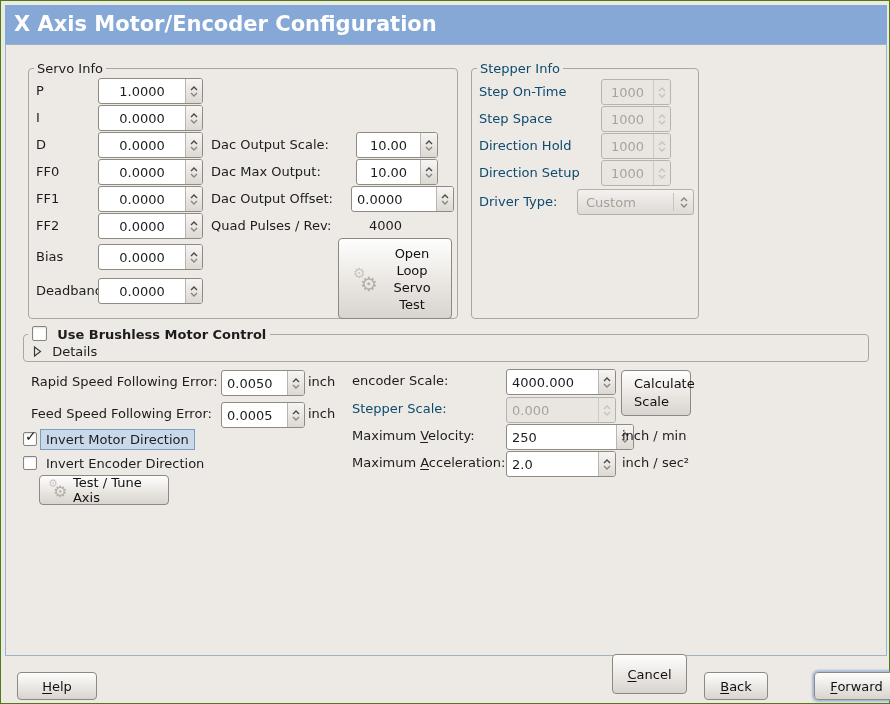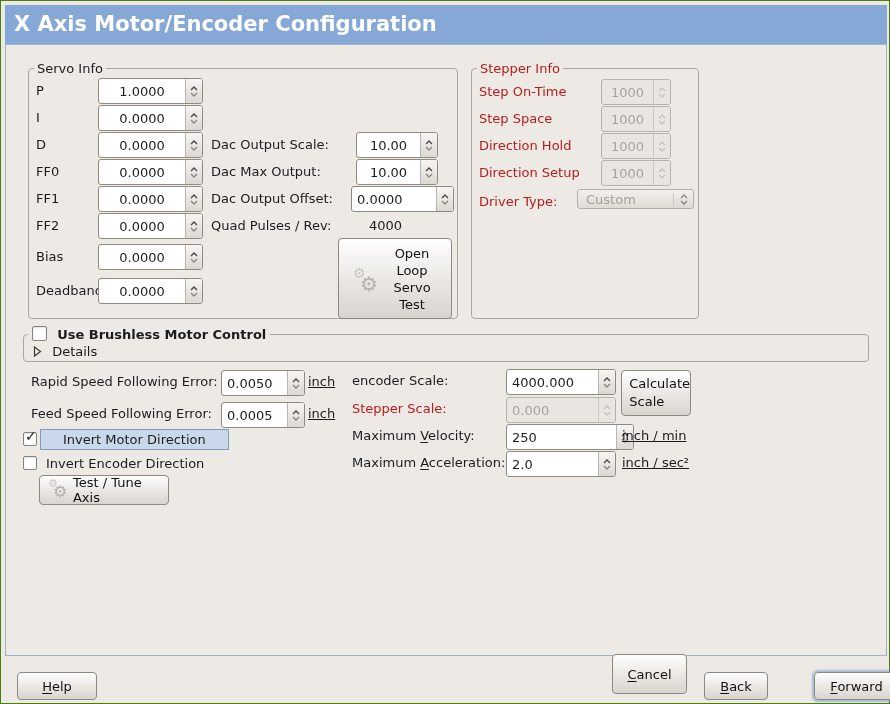--- a/index.html
+++ b/index.html
@@ -13,21 +13,21 @@
   .window { position:absolute; inset:0; border:1px solid #4d7c0f; box-sizing:border-box; }
   .titlebar {
     position:absolute; left:4px; top:4px; width:882px; height:39px;
     background:#85a8d6; color:#ffffff; font-weight:bold; font-size:21px;
     line-height:39px; padding-left:9px; box-sizing:border-box;
   }
   .panel { position:absolute; left:4px; top:43px; width:882px; height:612px; border:1px solid #9db3ca; box-sizing:border-box; }
   .frame { position:absolute; border:1px solid #aba79f; border-radius:4px; box-sizing:border-box; }
   .frame-label { position:absolute; background:#edeae6; padding:0 3px; line-height:15px; white-space:nowrap; }
   .lbl { position:absolute; line-height:16px; white-space:nowrap; }
-  .dim { color:#b91c1c; }
+  .dim { color:#0c4a6e; }
   .bold { font-weight:bold; }
   .spin { position:absolute; display:flex; height:26px; background:#ffffff; border:1px solid #8f8b83; border-radius:3px; box-sizing:border-box; }
   .spin .val { flex:1; display:flex; align-items:center; padding:0 5px; overflow:hidden; }
   .spin .val.center { justify-content:center; }
   .spin .arrows { width:16px; display:flex; flex-direction:column; align-items:center; justify-content:center; gap:1px; border-left:1px solid #b9b5af; background:linear-gradient(#f7f5f3,#dcd8d3); border-radius:0 2px 2px 0; }
   .spin.disabled { background:#e9e6e1; border-color:#b6b2ac; color:#a7a39b; }
   .spin.disabled .arrows { background:#e9e6e1; border-left-color:#cdc9c3; }
   svg.arr { display:block; }
   .arr.up path { stroke:#4a4a4a; }
   .arr.down path { stroke:#8a867e; }
@@ -36,32 +36,32 @@
     position:absolute; display:flex; align-items:center; justify-content:center;
     background:linear-gradient(#fefefe,#eeebe7 45%,#d8d4cf);
     border:1px solid #8d8981; border-radius:4px; box-sizing:border-box; color:#111;
     cursor:default;
   }
   .btn.focus { box-shadow:0 0 2px 2px rgba(110,150,200,0.55);margin-left:14px; }
   .prelines { white-space:pre-line; text-align:center; line-height:17px; }
   .prelines.left { text-align:left; }
   .cb { position:absolute; width:14px; height:14px; background:#ffffff; border:1px solid #87837c; border-radius:2px; box-sizing:border-box; box-shadow:inset 0 1px 2px rgba(0,0,0,0.12); }
   .cb .mark { position:absolute; left:1px; top:-4px; font-size:14px; font-weight:bold; color:#1d1d1d; line-height:14px; }
-  .hl { position:absolute; background:#c9d8ea; border:1px solid #7e9cbd; padding:2px 22px; line-height:15px; white-space:nowrap; }
+  .hl { position:absolute; background:#c9d8ea; border:1px solid #7e9cbd; padding:2px 5px; line-height:15px; white-space:nowrap; }
   .combo { position:absolute; display:flex; align-items:center; border:1px solid #b3afa9; border-radius:3px; background:linear-gradient(#f3f1ee,#dedad5); box-sizing:border-box; color:#a5a19a; }
   .combo .ctext { flex:1; padding:0 8px; }
   .combo .sep { width:1px; align-self:stretch; background:#c8c4be; margin:3px 0; }
   .combo .carrows { width:19px; display:flex; flex-direction:column; align-items:center; justify-content:center; gap:1px; }
   .gears { position:absolute; }
   .gears .g1 { position:absolute; font-size:11px; color:#c9c5c1; left:0; top:-2px; }
   .gears .g2 { position:absolute; font-size:16px; color:#b3afab; left:5px; top:3px; }
   .gears.big .g1 { font-size:14px; }
   .gears.big .g2 { font-size:20px; left:7px; top:5px; }
   u { text-decoration:underline; text-underline-offset:2px; }
-  .unit { position:absolute; line-height:16px; white-space:nowrap;text-decoration:underline; }
+  .unit { position:absolute; line-height:16px; white-space:nowrap; }
 </style>
 </head>
 <body>
 
 <div class="window">
   <div class="panel"></div>
   <div class="titlebar">X Axis Motor/Encoder Configuration</div>
 
   <div class="frame" style="left:27px;top:67px;width:430px;height:251px"></div>
   <div class="frame-label" style="left:33px;top:60px">Servo Info</div>
@@ -272,21 +272,21 @@
         <svg class="arr up" width="8" height="5" viewBox="0 0 8 5">
           <path d="M1 4 L4 1 L7 4" fill="none" stroke-width="1.4"></path>
         </svg>
         <svg class="arr down" width="8" height="5" viewBox="0 0 8 5">
           <path d="M1 1 L4 4 L7 1" fill="none" stroke-width="1.4"></path>
         </svg>
       </span>
   </div>
 
   <div class="lbl dim" style="left:478px;top:193px">Driver Type:</div>
-  <div class="combo" style="left:576px;top:188px;width:117px;height:20px">
+  <div class="combo" style="left:576px;top:188px;width:117px;height:26px">
     <span class="ctext">Custom</span>
     <span class="sep"></span>
     <span class="carrows">
         <svg class="arr down" width="8" height="5" viewBox="0 0 8 5">
           <path d="M1 4 L4 1 L7 4" fill="none" stroke-width="1.4"></path>
         </svg>
         <svg class="arr down" width="8" height="5" viewBox="0 0 8 5">
           <path d="M1 1 L4 4 L7 1" fill="none" stroke-width="1.4"></path>
         </svg>
       </span>
@@ -337,21 +337,21 @@
     <span class="val">4000.000</span>
     <span class="arrows">
         <svg class="arr up" width="8" height="5" viewBox="0 0 8 5">
           <path d="M1 4 L4 1 L7 4" fill="none" stroke-width="1.4"></path>
         </svg>
         <svg class="arr down" width="8" height="5" viewBox="0 0 8 5">
           <path d="M1 1 L4 4 L7 1" fill="none" stroke-width="1.4"></path>
         </svg>
       </span>
   </div>
-  <div class="btn" style="left:620px;top:369px;width:70px;height:46px;justify-content:flex-end;padding-left:0">
+  <div class="btn" style="left:620px;top:369px;width:70px;height:46px;justify-content:flex-start;padding-left:12px">
     <span class="prelines left" style="line-height:18px">Calculate
 Scale</span>
   </div>
 
   <div class="lbl dim" style="left:351px;top:400px">Stepper Scale:</div>
   <div class="spin disabled" style="left:505px;top:396px;width:110px">
     <span class="val">0.000</span>
     <span class="arrows">
         <svg class="arr up" width="8" height="5" viewBox="0 0 8 5">
           <path d="M1 4 L4 1 L7 4" fill="none" stroke-width="1.4"></path>

